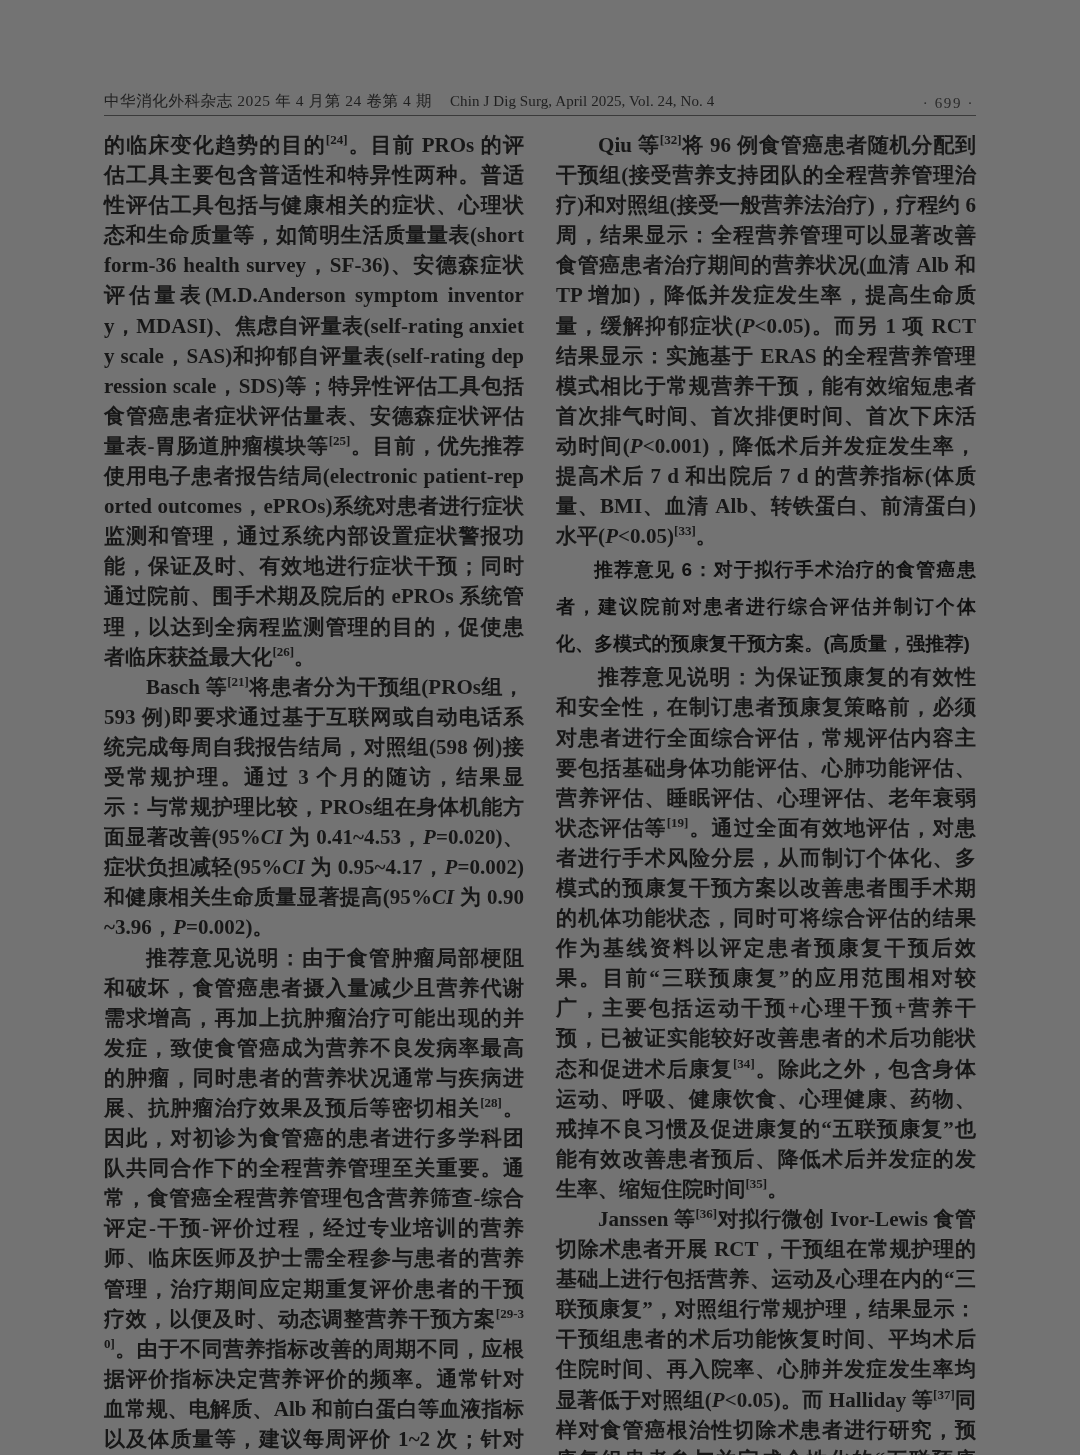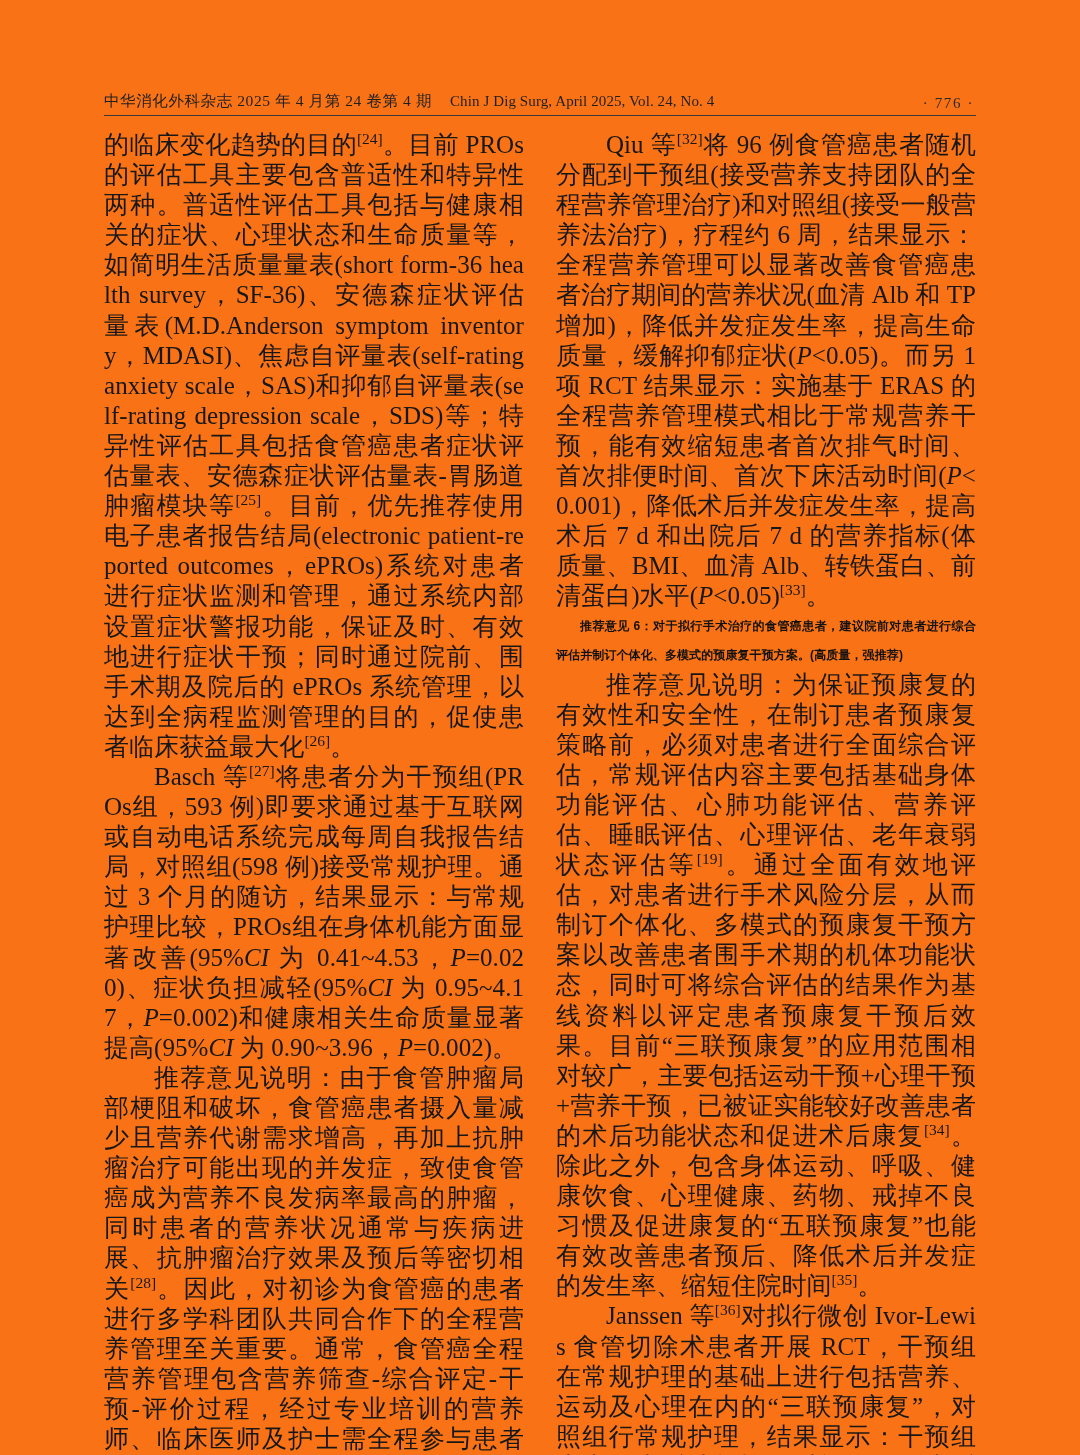--- a/index.html
+++ b/index.html
@@ -14,21 +14,21 @@
     font-family: "Liberation Serif", "DejaVu Serif", serif;
     color: #1a1a1a;
     overflow: hidden;
   }
 
   .page {
     position: absolute;
     left: 0; top: 0;
     width: 1080px;
     height: 1455px;
-    background: #f97316;
+    background: #737373;
   }
 
   
   .running-head {
     position: absolute;
     left: 104px;
     top: 86px;
     width: 872px;
     height: 30px;
     border-bottom: 1.6px solid #3a3a3a;
@@ -69,38 +69,39 @@
     display: flex;
     gap: 32px;
   }
   .col {
     width: 420px;
     flex: 0 0 420px;
   }
 
   p.para {
     margin: 0;
-    font-size: 25px;
+    font-size: 21px;
     line-height: 30.1px;
     text-align: justify;
     text-justify: inter-character;
     text-align-last: left;
     letter-spacing: 0.05px;
     color: #171717;
     word-break: break-all;
+    font-weight: bold;
   }
   p.para.indent { text-indent: 2em; }
 
   
   p.rec {
     margin: 0;
     font-family: "Liberation Sans", "DejaVu Sans", sans-serif;
     font-weight: bold;
-    font-size: 12px;
-    line-height: 29px;
+    font-size: 19px;
+    line-height: 37px;
     text-align: justify;
     text-justify: inter-character;
     text-align-last: left;
     text-indent: 2em;
     letter-spacing: 0.1px;
     color: #111111;
     word-break: break-all;
   }
 
   sup.ref {
@@ -115,28 +116,28 @@
 </style>
 </head>
 <body>
 
 <div class="page">
 
   <div class="running-head">
     <div class="rh-left">
       <span class="cn">中华消化外科杂志 2025 年 4 月第 24 卷第 4 期</span><span class="en">Chin J Dig Surg, April 2025, Vol. 24, No. 4</span>
     </div>
-    <div class="rh-right">·  776  ·</div>
+    <div class="rh-right">·  699  ·</div>
   </div>
 
   <div class="columns">
 
     <div class="col">
       <p class="para">的临床变化趋势的目的<sup class="ref">[24]</sup>。目前 PROs 的评估工具主要包含普适性和特异性两种。普适性评估工具包括与健康相关的症状、心理状态和生命质量等，如简明生活质量量表(short form-36 health survey，SF-36)、安德森症状评估量表(M.D.Anderson symptom inventory，MDASI)、焦虑自评量表(self-rating anxiety scale，SAS)和抑郁自评量表(self-rating depression scale，SDS)等；特异性评估工具包括食管癌患者症状评估量表、安德森症状评估量表-胃肠道肿瘤模块等<sup class="ref">[25]</sup>。目前，优先推荐使用电子患者报告结局(electronic patient-reported outcomes，ePROs)系统对患者进行症状监测和管理，通过系统内部设置症状警报功能，保证及时、有效地进行症状干预；同时通过院前、围手术期及院后的 ePROs 系统管理，以达到全病程监测管理的目的，促使患者临床获益最大化<sup class="ref">[26]</sup>。</p>
-      <p class="para indent">Basch 等<sup class="ref">[27]</sup>将患者分为干预组(PROs组，593 例)即要求通过基于互联网或自动电话系统完成每周自我报告结局，对照组(598 例)接受常规护理。通过 3 个月的随访，结果显示：与常规护理比较，PROs组在身体机能方面显著改善(95%<i>CI</i> 为 0.41~4.53，<i>P</i>=0.020)、症状负担减轻(95%<i>CI</i> 为 0.95~4.17，<i>P</i>=0.002)和健康相关生命质量显著提高(95%<i>CI</i> 为 0.90~3.96，<i>P</i>=0.002)。</p>
+      <p class="para indent">Basch 等<sup class="ref">[21]</sup>将患者分为干预组(PROs组，593 例)即要求通过基于互联网或自动电话系统完成每周自我报告结局，对照组(598 例)接受常规护理。通过 3 个月的随访，结果显示：与常规护理比较，PROs组在身体机能方面显著改善(95%<i>CI</i> 为 0.41~4.53，<i>P</i>=0.020)、症状负担减轻(95%<i>CI</i> 为 0.95~4.17，<i>P</i>=0.002)和健康相关生命质量显著提高(95%<i>CI</i> 为 0.90~3.96，<i>P</i>=0.002)。</p>
       <p class="para indent">推荐意见说明：由于食管肿瘤局部梗阻和破坏，食管癌患者摄入量减少且营养代谢需求增高，再加上抗肿瘤治疗可能出现的并发症，致使食管癌成为营养不良发病率最高的肿瘤，同时患者的营养状况通常与疾病进展、抗肿瘤治疗效果及预后等密切相关<sup class="ref">[28]</sup>。因此，对初诊为食管癌的患者进行多学科团队共同合作下的全程营养管理至关重要。通常，食管癌全程营养管理包含营养筛查-综合评定-干预-评价过程，经过专业培训的营养师、临床医师及护士需全程参与患者的营养管理，治疗期间应定期重复评价患者的干预疗效，以便及时、动态调整营养干预方案<sup class="ref">[29-30]</sup>。由于不同营养指标改善的周期不同，应根据评价指标决定营养评价的频率。通常针对血常规、电解质、Alb 和前白蛋白等血液指标以及体质量等，建议每周评价 1~2 次；针对人体成分分析、生存质量评估、体能评估等，建议每个月测</p>
     </div>
 
     <div class="col">
       <p class="para indent">Qiu 等<sup class="ref">[32]</sup>将 96 例食管癌患者随机分配到干预组(接受营养支持团队的全程营养管理治疗)和对照组(接受一般营养法治疗)，疗程约 6 周，结果显示：全程营养管理可以显著改善食管癌患者治疗期间的营养状况(血清 Alb 和 TP 增加)，降低并发症发生率，提高生命质量，缓解抑郁症状(<i>P</i>&lt;0.05)。而另 1 项 RCT 结果显示：实施基于 ERAS 的全程营养管理模式相比于常规营养干预，能有效缩短患者首次排气时间、首次排便时间、首次下床活动时间(<i>P</i>&lt;0.001)，降低术后并发症发生率，提高术后 7 d 和出院后 7 d 的营养指标(体质量、BMI、血清 Alb、转铁蛋白、前清蛋白)水平(<i>P</i>&lt;0.05)<sup class="ref">[33]</sup>。</p>
       <p class="rec">推荐意见 6：对于拟行手术治疗的食管癌患者，建议院前对患者进行综合评估并制订个体化、多模式的预康复干预方案。(高质量，强推荐)</p>
       <p class="para indent">推荐意见说明：为保证预康复的有效性和安全性，在制订患者预康复策略前，必须对患者进行全面综合评估，常规评估内容主要包括基础身体功能评估、心肺功能评估、营养评估、睡眠评估、心理评估、老年衰弱状态评估等<sup class="ref">[19]</sup>。通过全面有效地评估，对患者进行手术风险分层，从而制订个体化、多模式的预康复干预方案以改善患者围手术期的机体功能状态，同时可将综合评估的结果作为基线资料以评定患者预康复干预后效果。目前“三联预康复”的应用范围相对较广，主要包括运动干预+心理干预+营养干预，已被证实能较好改善患者的术后功能状态和促进术后康复<sup class="ref">[34]</sup>。除此之外，包含身体运动、呼吸、健康饮食、心理健康、药物、戒掉不良习惯及促进康复的“五联预康复”也能有效改善患者预后、降低术后并发症的发生率、缩短住院时间<sup class="ref">[35]</sup>。</p>
       <p class="para indent">Janssen 等<sup class="ref">[36]</sup>对拟行微创 Ivor-Lewis 食管切除术患者开展 RCT，干预组在常规护理的基础上进行包括营养、运动及心理在内的“三联预康复”，对照组行常规护理，结果显示：干预组患者的术后功能恢复时间、平均术后住院时间、再入院率、心肺并发症发生率均显著低于对照组(<i>P</i>&lt;0.05)。而 Halliday 等<sup class="ref">[37]</sup>同样对食管癌根治性切除术患者进行研究，预康复组患者参与并完成个性化的“五联预康复”计划，对照组患者仅进行常规护理，结果显示：预康复组患者的术后肺炎发生率较低(26% 比 66%，=0.001)、术后住院时间更短(10 d 比 13 d，=0.018)；参与预康复与术后肺炎发病率降低相关(=0.23，</p>
     </div>
 

